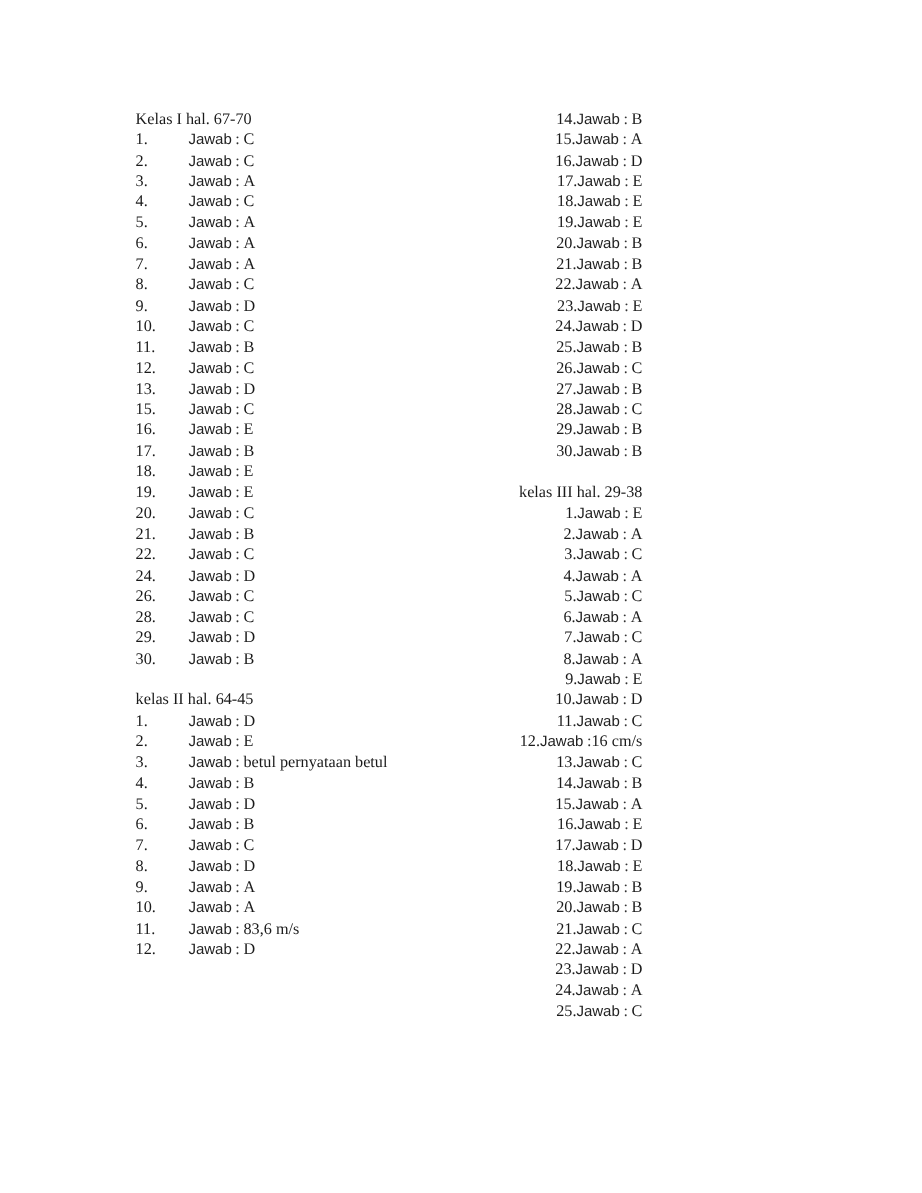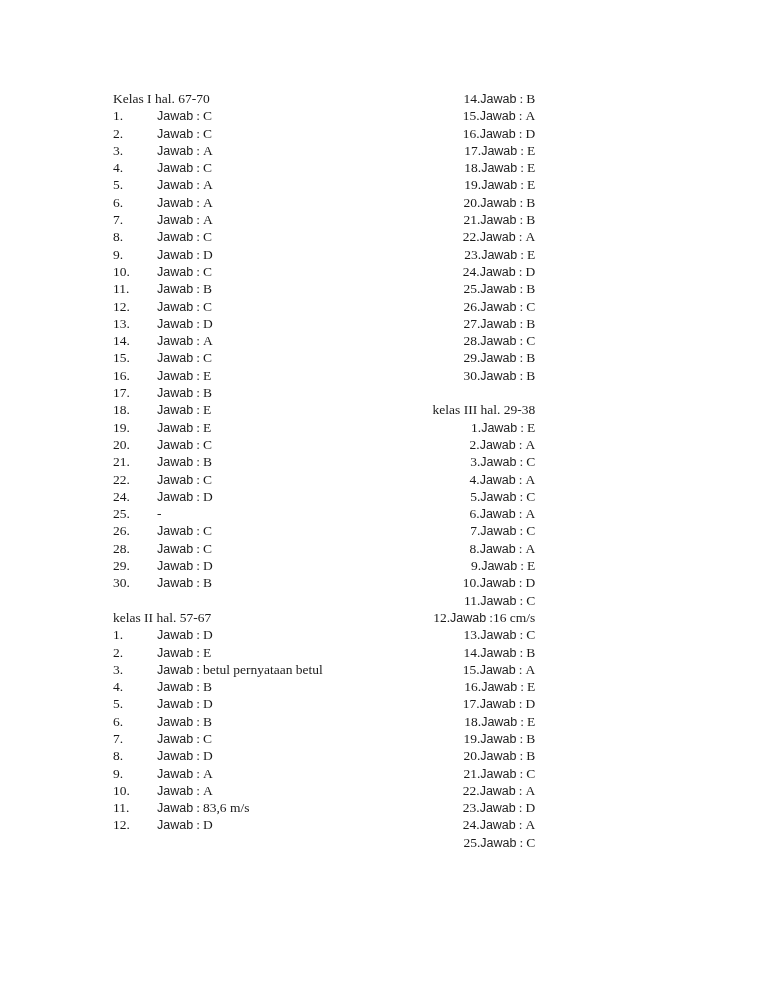--- a/index.html
+++ b/index.html
@@ -65,37 +65,35 @@
       <div class="row"><span class="num">4.</span><span class="jawab">Jawab</span><span class="sep">:</span><span class="ans">C</span></div>
       <div class="row"><span class="num">5.</span><span class="jawab">Jawab</span><span class="sep">:</span><span class="ans">A</span></div>
       <div class="row"><span class="num">6.</span><span class="jawab">Jawab</span><span class="sep">:</span><span class="ans">A</span></div>
       <div class="row"><span class="num">7.</span><span class="jawab">Jawab</span><span class="sep">:</span><span class="ans">A</span></div>
       <div class="row"><span class="num">8.</span><span class="jawab">Jawab</span><span class="sep">:</span><span class="ans">C</span></div>
       <div class="row"><span class="num">9.</span><span class="jawab">Jawab</span><span class="sep">:</span><span class="ans">D</span></div>
       <div class="row"><span class="num">10.</span><span class="jawab">Jawab</span><span class="sep">:</span><span class="ans">C</span></div>
       <div class="row"><span class="num">11.</span><span class="jawab">Jawab</span><span class="sep">:</span><span class="ans">B</span></div>
       <div class="row"><span class="num">12.</span><span class="jawab">Jawab</span><span class="sep">:</span><span class="ans">C</span></div>
       <div class="row"><span class="num">13.</span><span class="jawab">Jawab</span><span class="sep">:</span><span class="ans">D</span></div>
-      <div class="row"><span class="num">14.</span><span class="jawab">Jawab</span><span class="sep">:</span><span class="ans">A</span></div>
       <div class="row"><span class="num">15.</span><span class="jawab">Jawab</span><span class="sep">:</span><span class="ans">C</span></div>
       <div class="row"><span class="num">16.</span><span class="jawab">Jawab</span><span class="sep">:</span><span class="ans">E</span></div>
       <div class="row"><span class="num">17.</span><span class="jawab">Jawab</span><span class="sep">:</span><span class="ans">B</span></div>
       <div class="row"><span class="num">18.</span><span class="jawab">Jawab</span><span class="sep">:</span><span class="ans">E</span></div>
       <div class="row"><span class="num">19.</span><span class="jawab">Jawab</span><span class="sep">:</span><span class="ans">E</span></div>
       <div class="row"><span class="num">20.</span><span class="jawab">Jawab</span><span class="sep">:</span><span class="ans">C</span></div>
       <div class="row"><span class="num">21.</span><span class="jawab">Jawab</span><span class="sep">:</span><span class="ans">B</span></div>
       <div class="row"><span class="num">22.</span><span class="jawab">Jawab</span><span class="sep">:</span><span class="ans">C</span></div>
       <div class="row"><span class="num">24.</span><span class="jawab">Jawab</span><span class="sep">:</span><span class="ans">D</span></div>
-      <div class="row"><span class="num">25.</span><span class="ans">-</span></div>
       <div class="row"><span class="num">26.</span><span class="jawab">Jawab</span><span class="sep">:</span><span class="ans">C</span></div>
       <div class="row"><span class="num">28.</span><span class="jawab">Jawab</span><span class="sep">:</span><span class="ans">C</span></div>
       <div class="row"><span class="num">29.</span><span class="jawab">Jawab</span><span class="sep">:</span><span class="ans">D</span></div>
       <div class="row"><span class="num">30.</span><span class="jawab">Jawab</span><span class="sep">:</span><span class="ans">B</span></div>
       <div class="gap"></div>
-      <div class="section-title">kelas II hal. 57-67</div>
+      <div class="section-title">kelas II hal. 64-45</div>
       <div class="row"><span class="num">1.</span><span class="jawab">Jawab</span><span class="sep">:</span><span class="ans">D</span></div>
       <div class="row"><span class="num">2.</span><span class="jawab">Jawab</span><span class="sep">:</span><span class="ans">E</span></div>
       <div class="row"><span class="num">3.</span><span class="jawab">Jawab</span><span class="sep">:</span><span class="ans">betul pernyataan betul</span></div>
       <div class="row"><span class="num">4.</span><span class="jawab">Jawab</span><span class="sep">:</span><span class="ans">B</span></div>
       <div class="row"><span class="num">5.</span><span class="jawab">Jawab</span><span class="sep">:</span><span class="ans">D</span></div>
       <div class="row"><span class="num">6.</span><span class="jawab">Jawab</span><span class="sep">:</span><span class="ans">B</span></div>
       <div class="row"><span class="num">7.</span><span class="jawab">Jawab</span><span class="sep">:</span><span class="ans">C</span></div>
       <div class="row"><span class="num">8.</span><span class="jawab">Jawab</span><span class="sep">:</span><span class="ans">D</span></div>
       <div class="row"><span class="num">9.</span><span class="jawab">Jawab</span><span class="sep">:</span><span class="ans">A</span></div>
       <div class="row"><span class="num">10.</span><span class="jawab">Jawab</span><span class="sep">:</span><span class="ans">A</span></div>

